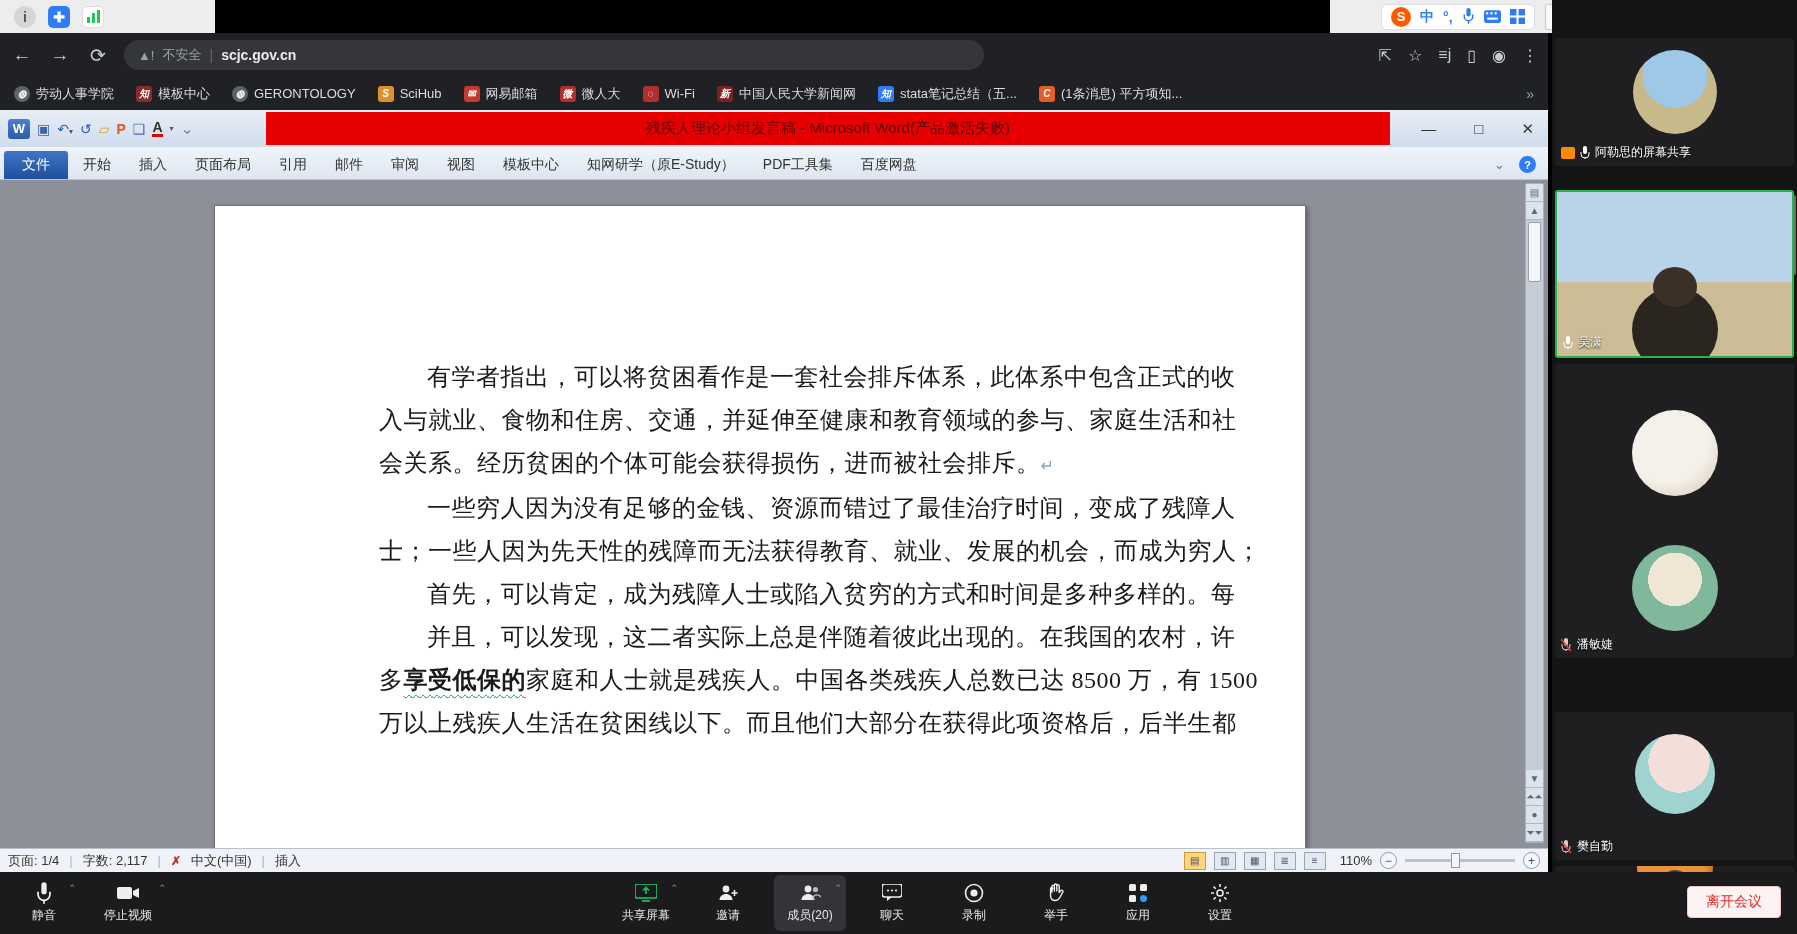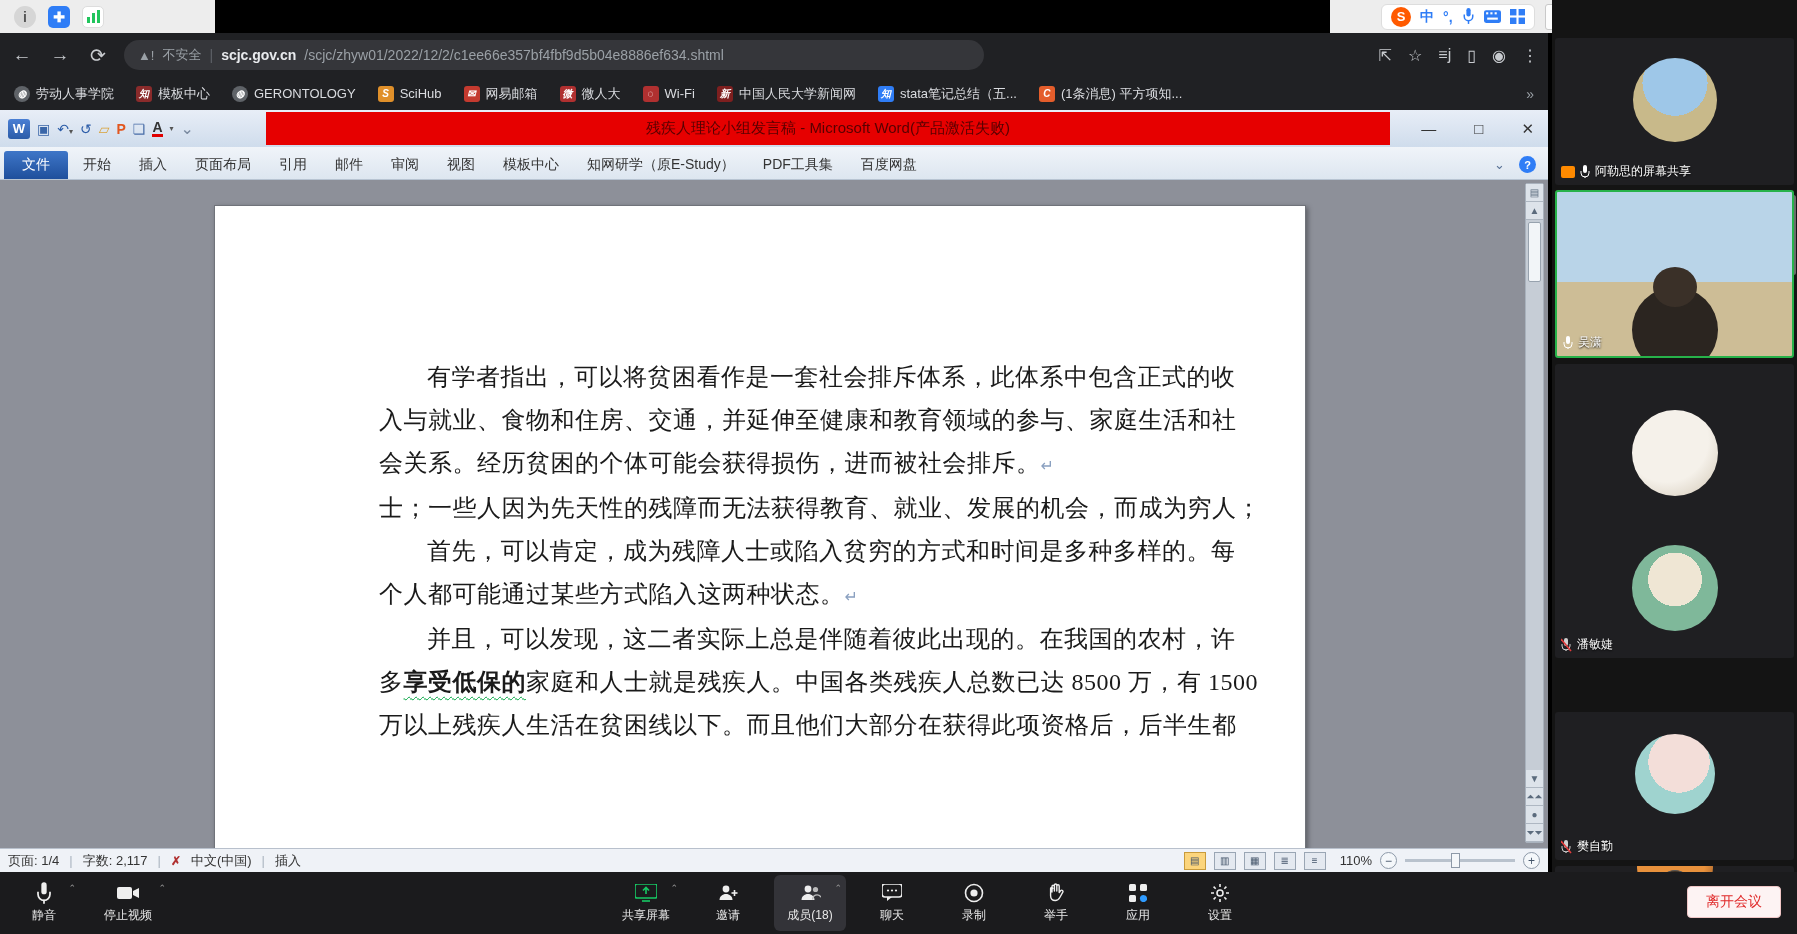--- a/index.html
+++ b/index.html
@@ -199,21 +199,20 @@
   <div class="browser">
     <div class="navrow">
       <span class="navbtn">←</span>
       <span class="navbtn">→</span>
       <span class="navbtn">⟳</span>
       <div class="urlbar">
         <span class="warn">▲!</span>
         <span class="warn">不安全</span>
         <span class="sep-v">|</span>
         <span class="urlhost">scjc.gov.cn</span>
-          <span class="urlpath">/scjc/zhyw01/2022/12/2/c1ee66e357bf4fbf9d5b04e8886ef634.shtml</span>
       </div>
       <div class="nav-right">
         <span>⇱</span>
         <span>☆</span>
         <span>≡j</span>
         <span>▯</span>
         <span>◉</span>
         <span>⋮</span>
       </div>
     </div>
@@ -300,23 +299,23 @@
         <span>⌄</span>
         <span class="helpq">?</span>
       </div>
     </div>
 
     <div class="docarea">
       <div class="page">
         <div class="dline indent">有学者指出，可以将贫困看作是一套社会排斥体系，此体系中包含正式的收</div>
         <div class="dline">入与就业、食物和住房、交通，并延伸至健康和教育领域的参与、家庭生活和社</div>
         <div class="dline"><span>会关系。经历贫困的个体可能会获得损伤，进而被社会排斥。</span><span class="pmark">↵</span></div>
+        <div class="dline indent" style="position:relative"><span>一些穷人因为没有足够的金钱、资源而错过了最佳治疗时间，变成了残障人</span></div>
         <div class="dline">士；一些人因为先天性的残障而无法获得教育、就业、发展的机会，而成为穷人；</div>
         <div class="dline indent">首先，可以肯定，成为残障人士或陷入贫穷的方式和时间是多种多样的。每</div>
-        <div class="dline"><span>个人都可能通过某些方式陷入这两种状态。</span><span class="pmark">↵</span></div>
         <div class="dline indent">并且，可以发现，这二者实际上总是伴随着彼此出现的。在我国的农村，许</div>
         <div class="dline"><span>多</span><span class="wavy">享受低保的</span><span>家庭和人士就是残疾人。中国各类残疾人总数已达 8500 万，有 1500</span></div>
         <div class="dline">万以上残疾人生活在贫困线以下。而且他们大部分在获得此项资格后，后半生都</div>
       </div>
       <div class="wscroll">
         <div class="box">▤</div>
         <div class="box">▲</div>
         <div class="wthumb"></div>
         <div class="bottomset">
           <div class="box">▼</div>
@@ -349,21 +348,21 @@
           </span>
         <span class="zoomplus">+</span>
       </div>
     </div>
   </div>
 
   <div class="sidebar">
     <span class="backarrow">↰</span>
     <div class="scrollmini"></div>
 
-    <div class="tile" style="top:38px;height:147px">
+    <div class="tile" style="top:38px;height:128px">
       <div class="avatar" style="width:84px;height:84px;background:radial-gradient(circle at 50% 30%,#9ec7e8 0 45%,#c8b98a 45% 100%)"></div>
       <div class="tlabel">
         <span class="monicon"></span>
         <svg class="ic" width="10" height="14" viewBox="0 0 10 14">
             <rect x="3" y="0" width="4" height="8" rx="2" fill="#fff"></rect>
             <path d="M1 6v2a4 4 0 0 0 8 0V6" stroke="#fff" fill="none"></path>
             <line x1="5" y1="11" x2="5" y2="13" stroke="#fff"></line>
           </svg>
         <span>阿勒思的屏幕共享</span>
       </div>
@@ -477,21 +476,21 @@
       <div class="mitem boxed">
         <span class="car">⌃</span>
         <span class="micon">
             <svg class="ic" width="22" height="18" viewBox="0 0 22 18">
               <circle cx="9" cy="5" r="3.4" fill="#eee"></circle>
               <path d="M2.5 16c0-3.6 3-6 6.5-6s6.5 2.4 6.5 6z" fill="#eee"></path>
               <circle cx="16.5" cy="5.5" r="2.6" fill="#bbb"></circle>
               <path d="M13.5 15.5c.4-3 2.3-4.6 4.7-4.6 1.6 0 3 .8 3.8 2.4" fill="none" stroke="#bbb" stroke-width="1.4"></path>
             </svg>
           </span>
-        <span>成员(18)</span>
+        <span>成员(20)</span>
       </div>
       <div class="mitem">
         <span class="micon">
             <svg class="ic" width="20" height="18" viewBox="0 0 20 18">
               <rect x="0" y="0" width="20" height="13" rx="3" fill="none" stroke="#eee" stroke-width="1.6"></rect>
               <path d="M5 13l0 4 5-4z" fill="#eee"></path>
               <circle cx="6" cy="6.5" r="1.1" fill="#eee"></circle>
               <circle cx="10" cy="6.5" r="1.1" fill="#eee"></circle>
               <circle cx="14" cy="6.5" r="1.1" fill="#eee"></circle>
             </svg>

